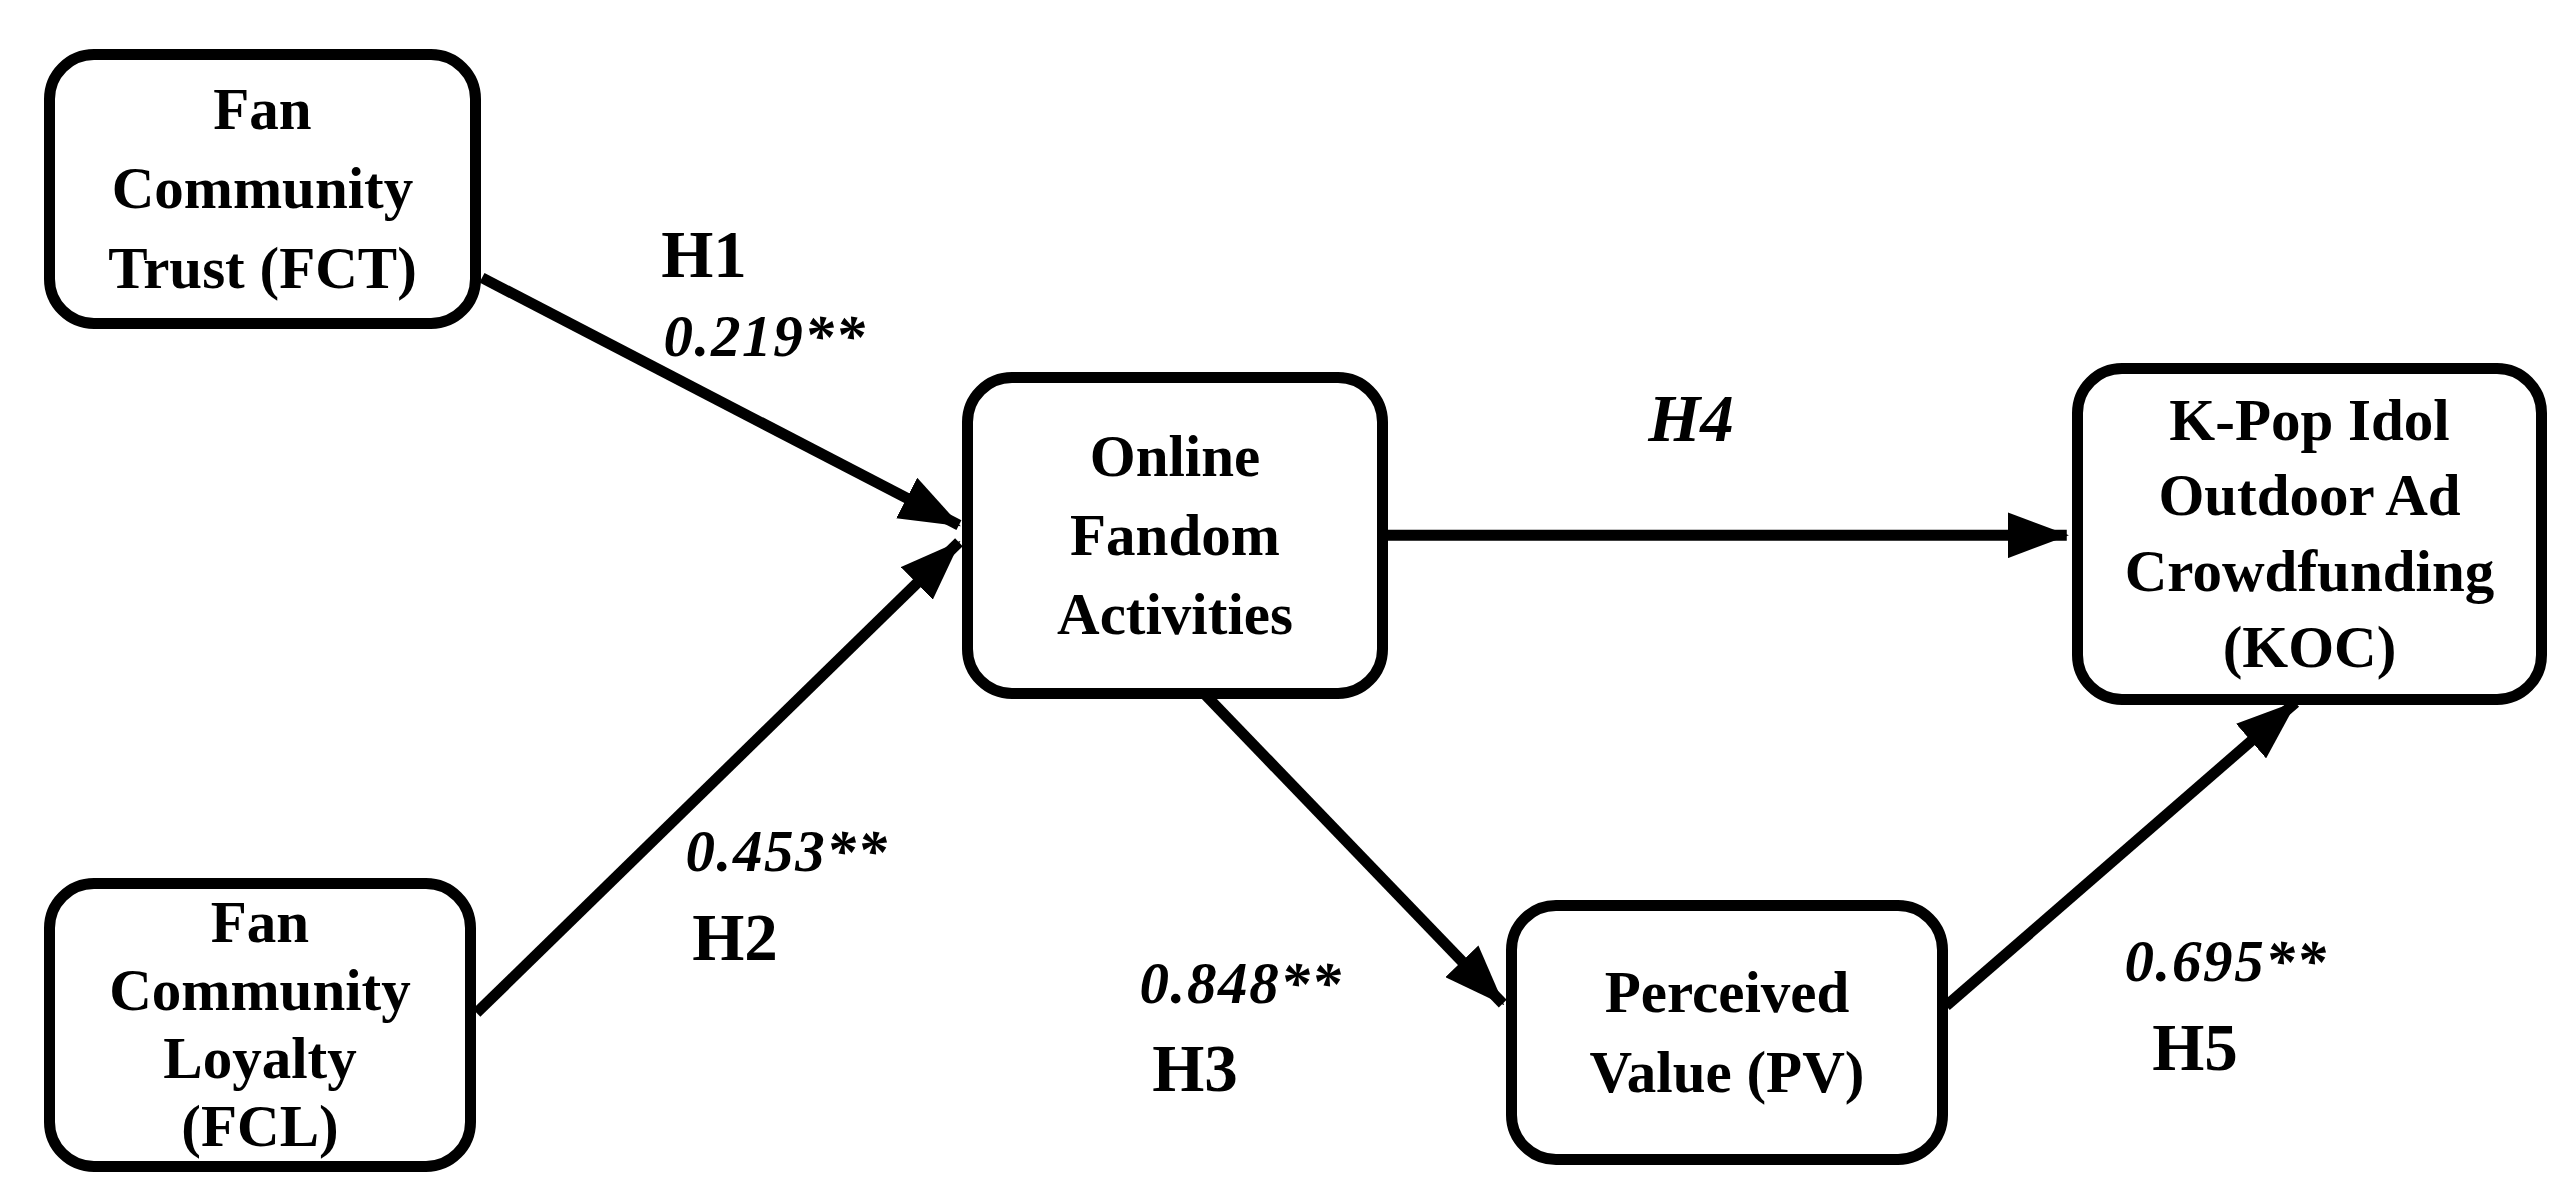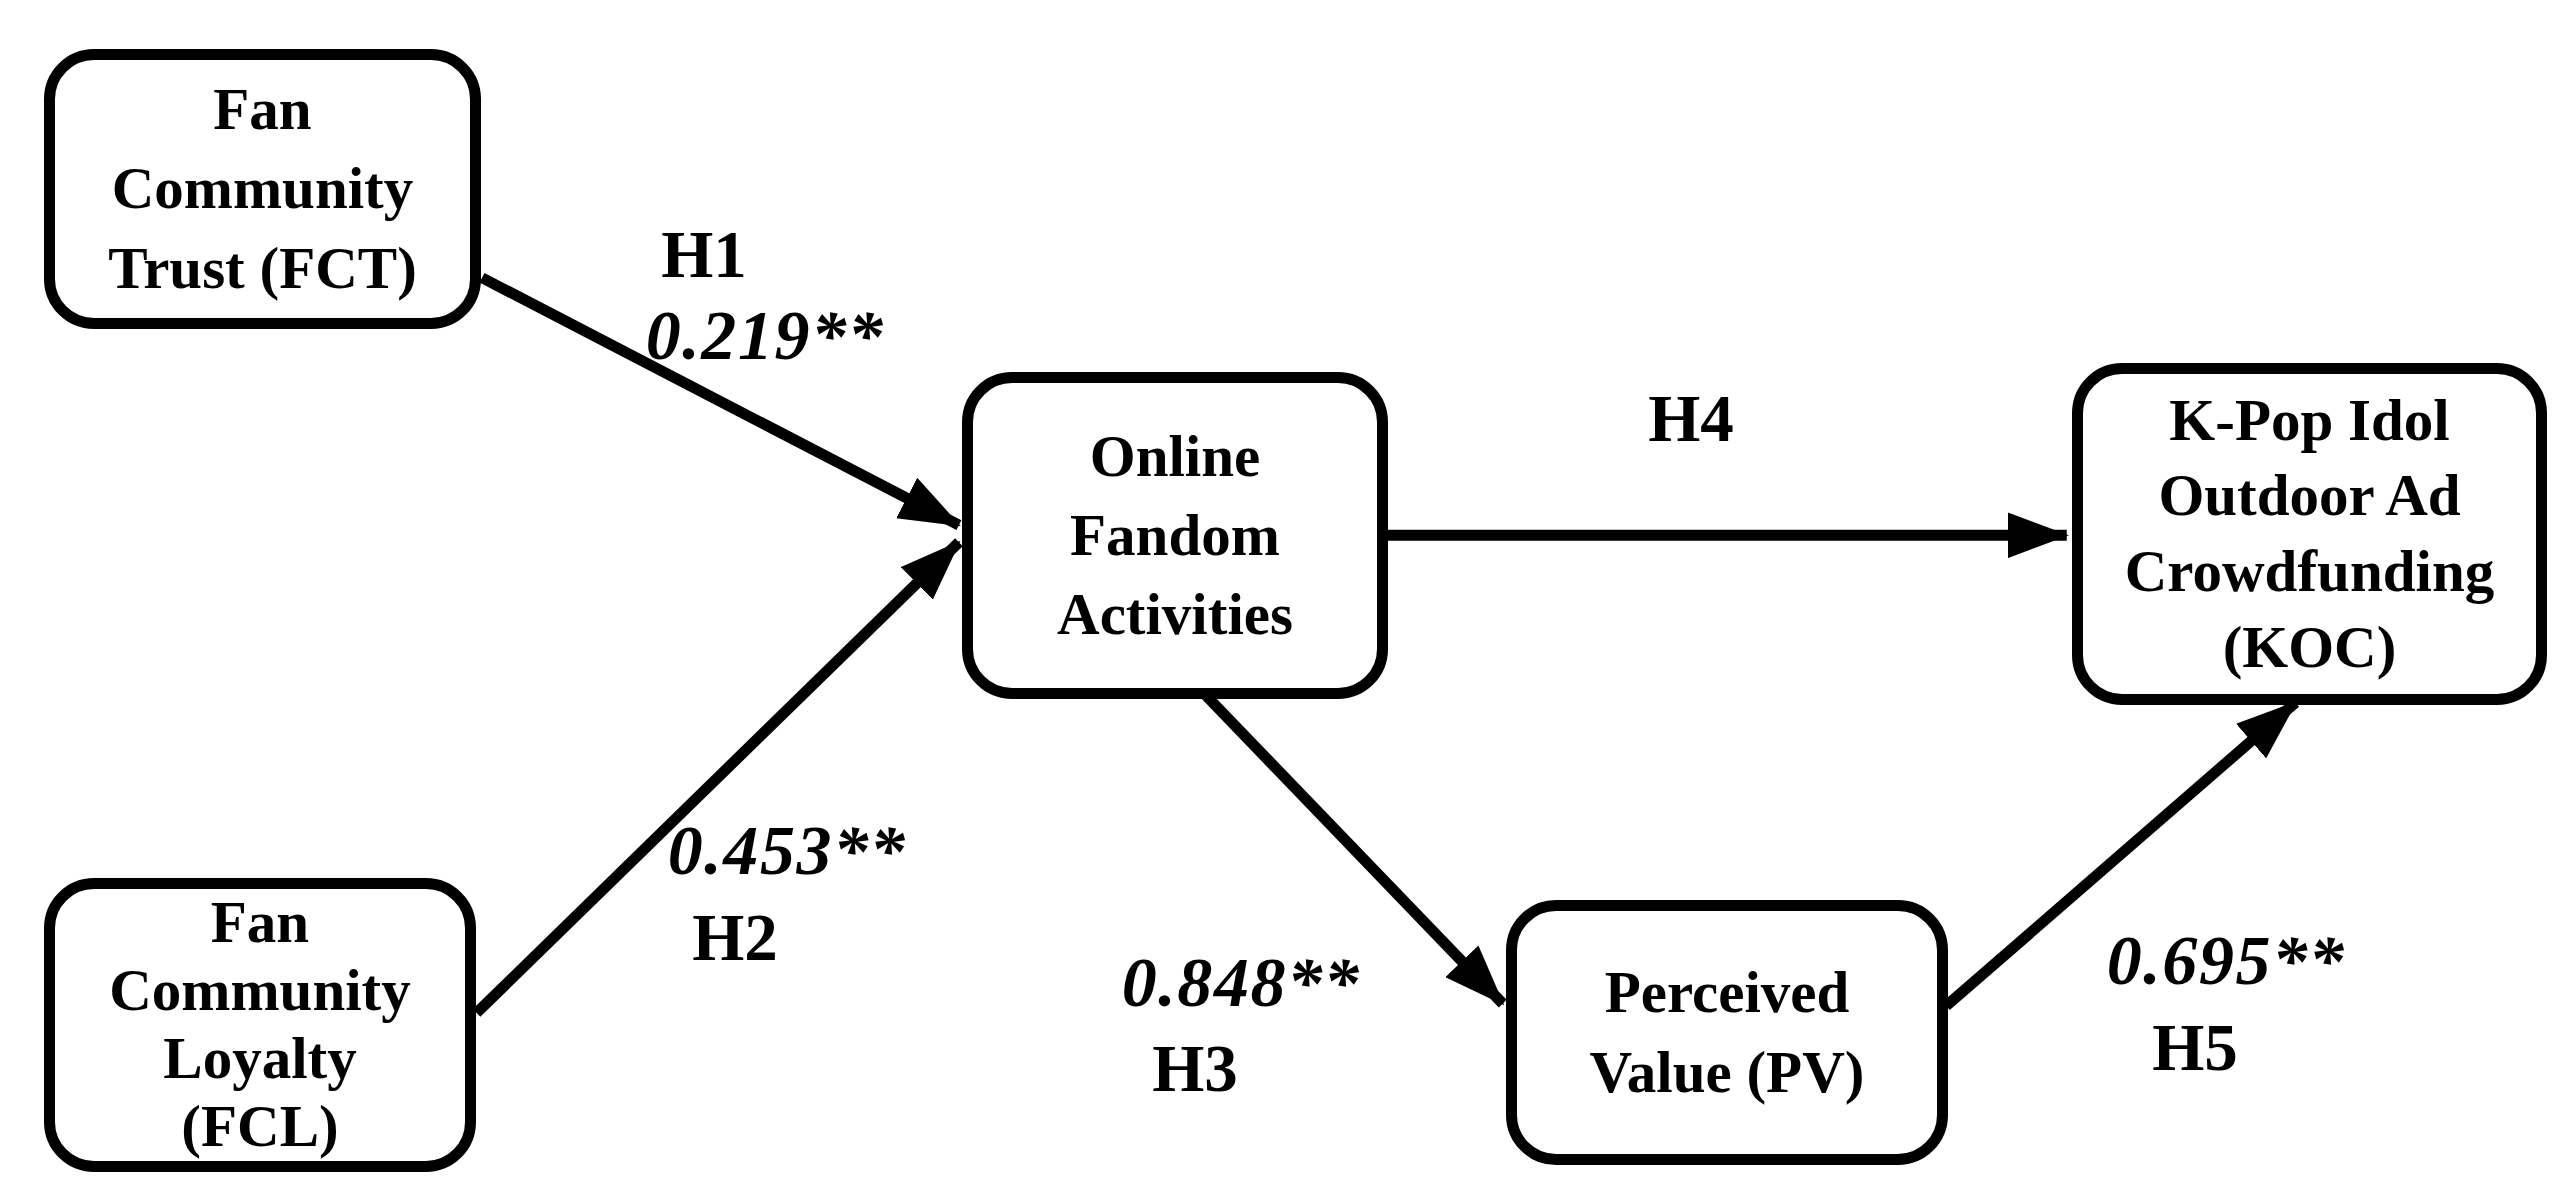--- a/index.html
+++ b/index.html
@@ -43,21 +43,21 @@
   }
   .node--tight { line-height: 1.15; }
   .node--snug  { line-height: 1.28; }
   .plabel {
     position: absolute;
     transform: translate(-50%, -50%);
     font-weight: bold;
     white-space: nowrap;
   }
   .hyp  { font-size: 67px; }
-  .coef { font-size: 70px; font-style: italic; letter-spacing: 1.6px; }
+  .coef { font-size: 59px; font-style: italic; letter-spacing: 1.6px; }
 </style>
 </head>
 <body>
 
 <div class="canvas">
 
   <svg class="arrows" viewBox="0 0 3310 1545" xmlns="http://www.w3.org/2000/svg">
     <defs>
       <marker id="ah" viewBox="0 0 5.6 4.2" refX="5.4" refY="2.1" markerWidth="5.6" markerHeight="4.2" orient="auto" markerUnits="strokeWidth">
         <path d="M0,0 L5.6,2.1 L0,4.2 Z" fill="#000000"></path>
@@ -103,19 +103,19 @@
 
   <div class="plabel hyp" style="left:704px;  top:228px;margin-top:26px;">H1</div>
   <div class="plabel coef" style="left:765px;  top:336px;">0.219**</div>
 
   <div class="plabel coef" style="left:787px; top:851px;font-style:italic;">0.453**</div>
   <div class="plabel hyp" style="left:735px;  top:937px;">H2</div>
 
   <div class="plabel coef" style="left:1241px; top:983px;">0.848**</div>
   <div class="plabel hyp" style="left:1195px; top:1068px;">H3</div>
 
-  <div class="plabel hyp" style="left:1691px; top:418px;">H4</div>
+  <div class="plabel hyp" style="left:1691px; top:418px;font-style:italic;">H4</div>
 
   <div class="plabel coef" style="left:2226px; top:961px;">0.695**</div>
   <div class="plabel hyp" style="left:2195px; top:1047px;">H5</div>
 
 </div>
 
 
 </body></html>

